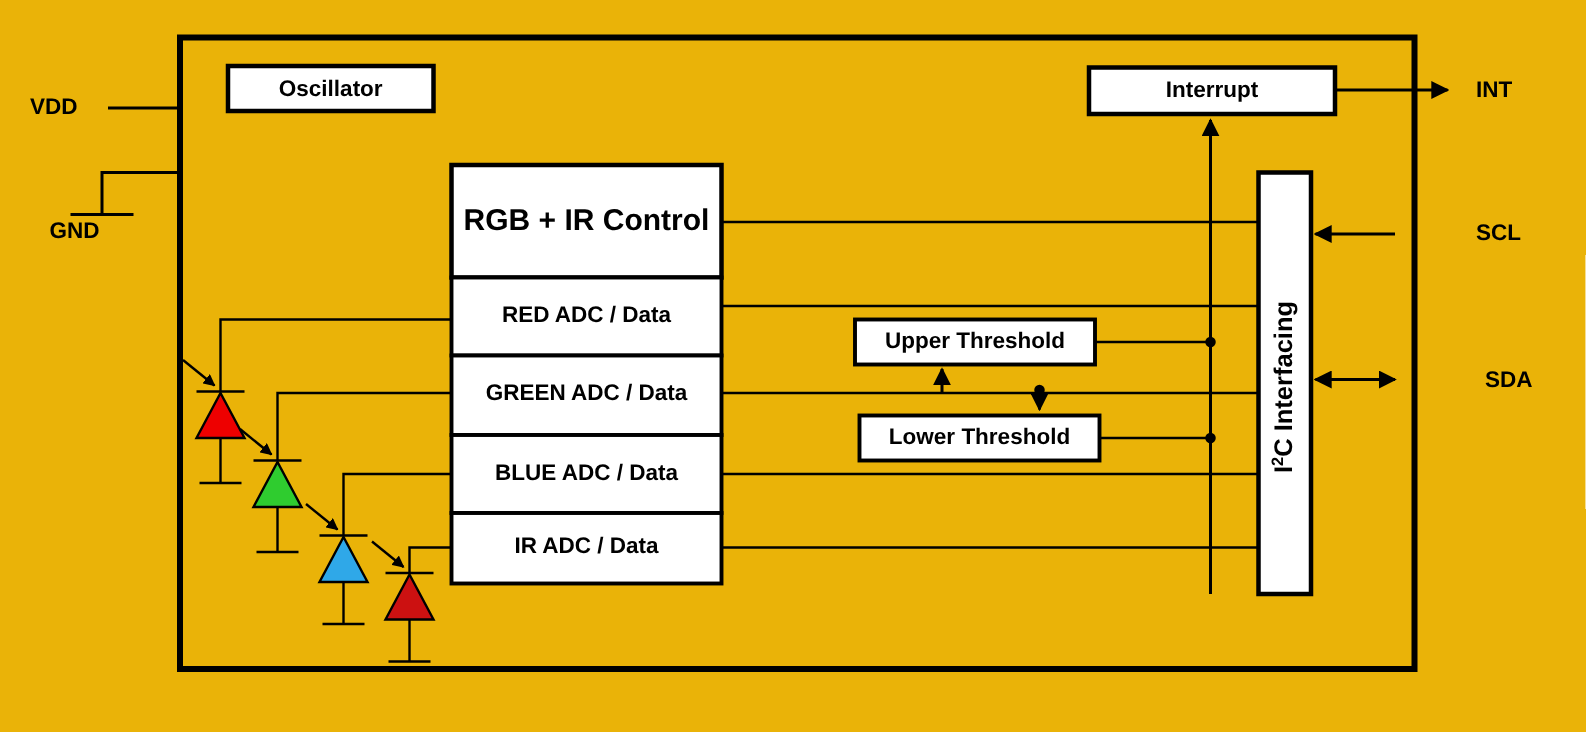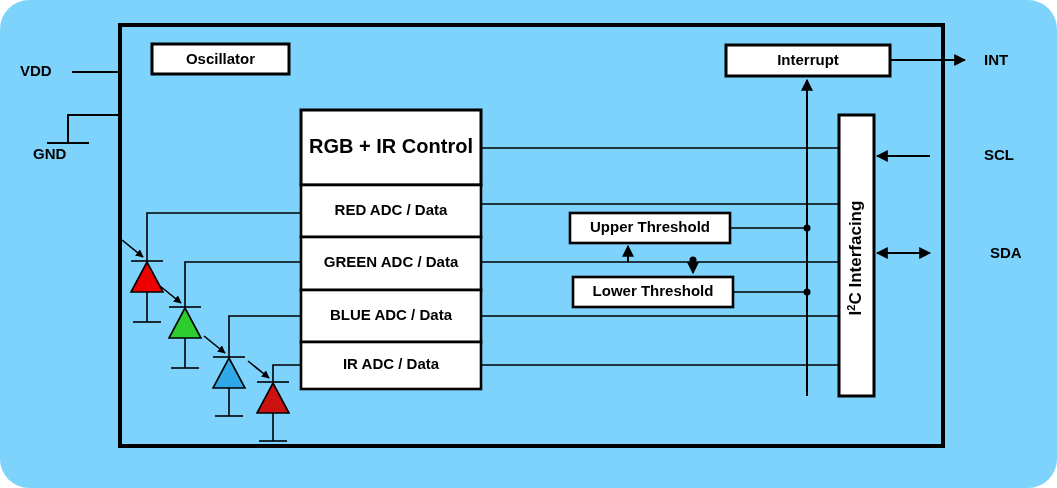--- a/index.html
+++ b/index.html
@@ -4,23 +4,22 @@
 <style>
   html, body {
     margin: 0;
     padding: 0;
     background: #ffffff;
   }
   #canvas {
     position: relative;
     width: 1057px;
     height: 488px;
-    background: #7dd3fc;
+    background: #eab308;
     font-family: "Liberation Sans", sans-serif;
-    border-radius: 29px;
   }
   svg#diagram {
     position: absolute;
     left: 0;
     top: 0;
     width: 1057px;
     height: 488px;
     display: block;
   }
   .wire { stroke: #000000; stroke-width: 2; fill: none; }

